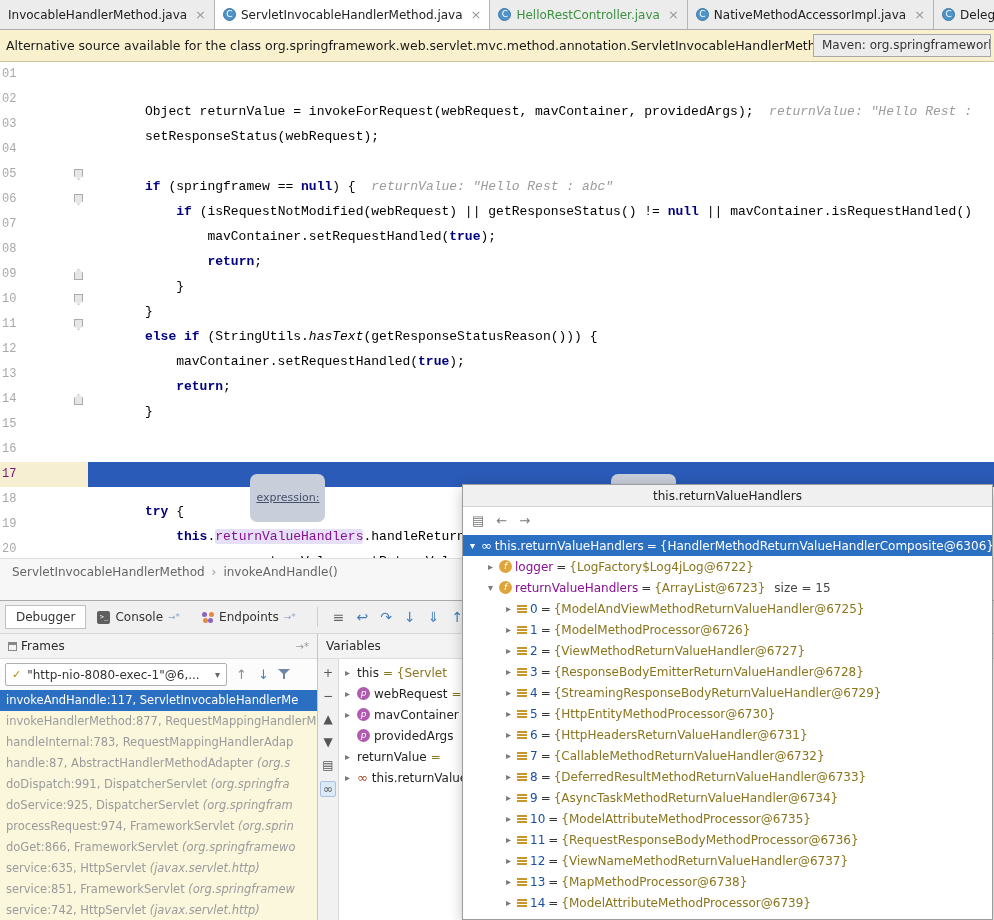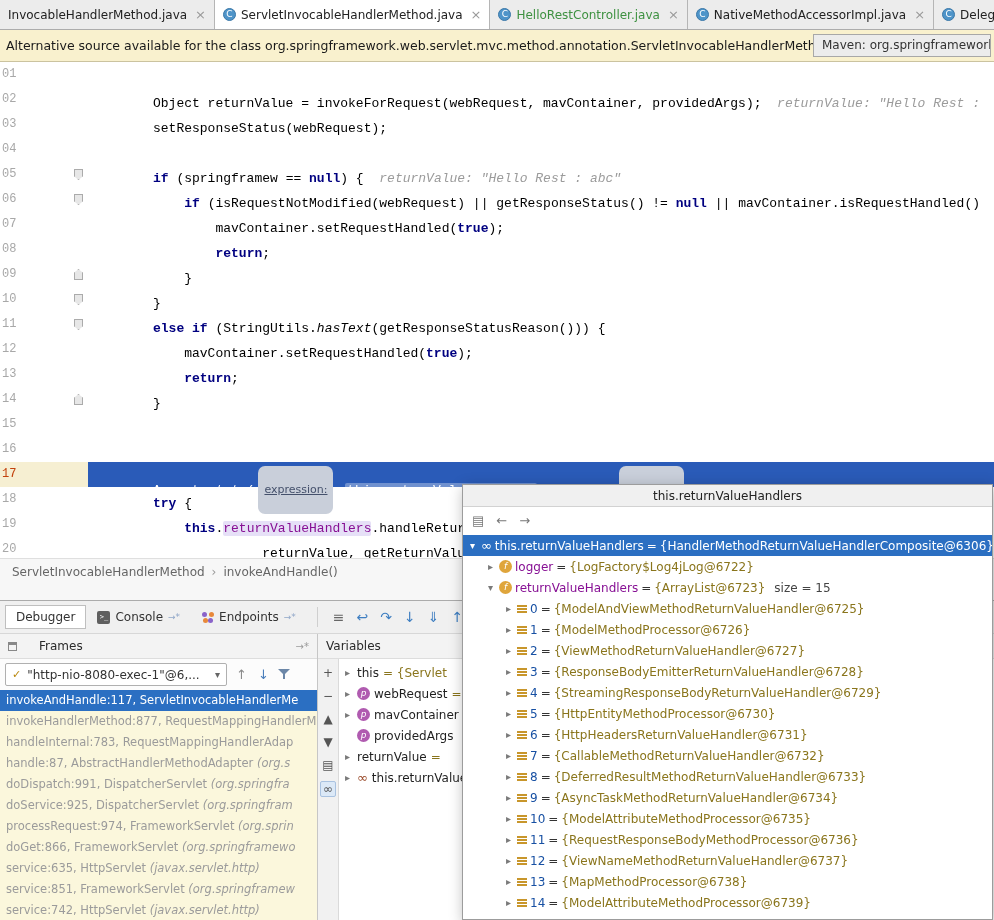--- a/index.html
+++ b/index.html
@@ -25,53 +25,53 @@
 
   
   .editor{position:absolute;top:62px;left:0;width:994px;height:496px;background:#fff;overflow:hidden;font-family:"Liberation Mono","DejaVu Sans Mono",monospace;font-size:13px;}
   .code-line{position:absolute;left:0;width:100%;height:25px;line-height:25px;white-space:pre;}
   .code-line.exec{background:#F6EFD2;}
   .bar{position:absolute;left:88px;right:0;top:0;bottom:0;background:var(--exec-line-blue);}
   .lnum{position:absolute;left:2px;top:0;font-size:12px;color:#A8A8A8;}
   .fold{position:absolute;left:74px;top:7px;width:9px;height:11px;background:#E7E7E7;border:1px solid #ABABAB;}
   .fold.down{clip-path:polygon(0 0,100% 0,100% 65%,50% 100%,0 65%);}
   .fold.up{clip-path:polygon(0 35%,50% 0,100% 35%,100% 100%,0 100%);}
-  .code{position:absolute;left:145px;top:4px;color:#000;margin-left:8px;}
+  .code{position:absolute;left:145px;top:12px;color:#000;}
   .tk-p{color:#000;}
   .tk-k{color:var(--keyword-navy);font-weight:bold;}
   .tk-it{font-style:italic;}
   .tk-h{color:#9B9B9B;font-style:italic;}
   .tk-f{color:var(--field-purple);background:#E6E0F7;border-radius:2px;}
   .tk-s{font-weight:bold;color:#0A1F5E;}
   .tk-tok{background:rgba(255,255,255,.33);color:#fff;padding:0 2px;border-radius:2px;}
   .tk-chip{font-family:"DejaVu Sans",sans-serif;font-size:11px;background:#C9CFDA;color:#44506B;border-radius:7px;padding:17px 6px;margin:0 4px;display:inline-block;line-height:14px;vertical-align:1px;text-decoration:underline;}
   .exec .tk-p,.exec .tk-k,.exec .tk-it{color:#fff;}
   .exec .tk-h{color:#C6D3EC;}
   .exec .lnum{color:#8d8althou463;}
-  .exec .lnum{color:#c2410c;}
+  .exec .lnum{color:#701a75;}
 
   
   .crumbs{position:absolute;top:558px;left:0;right:0;height:42px;background:#F7F7F7;border-top:1px solid #DFDFDF;font-size:12px;color:#666;}
   .crumbs-inner{display:flex;align-items:center;gap:7px;height:26px;padding-left:12px;}
   .crumb-sep{color:#999;}
 
   
   .debugwin{position:absolute;top:600px;left:0;right:0;height:320px;border-top:1px solid #ABABAB;background:#F0F0F0;}
   .dtabs{height:33px;display:flex;align-items:center;padding-left:5px;border-bottom:1px solid #D7D7D7;background:#F0F0F0;}
   .dtab{display:flex;align-items:center;gap:5px;padding:4px 10px;font-size:12px;color:#333;border:1px solid transparent;flex:0 0 auto;}
   .dtab.sel{background:#fff;border-color:#BFBFBF;}
   .tab-suffix{color:#8FA6C8;font-size:9px;}
   .console-icon{width:13px;height:13px;background:#5F5F5F;color:#fff;font-size:7px;line-height:13px;text-align:center;border-radius:2px;font-family:"DejaVu Sans Mono",monospace;}
   .ep-icon{width:12px;height:12px;position:relative;}
   .ep-icon::before{content:"";position:absolute;width:5px;height:5px;border-radius:50%;background:#8A63C9;left:0;top:1px;box-shadow:6px 6px 0 #8A63C9;}
   .ep-icon::after{content:"";position:absolute;width:5px;height:5px;border-radius:50%;background:#E8883A;right:0;top:1px;box-shadow:-6px 6px 0 #E8883A;}
   .dtoolbar{display:flex;align-items:center;gap:2px;margin-left:10px;padding-left:10px;border-left:1px solid #CFCFCF;height:20px;}
   .dico{font-size:14px;padding:0 5px;}
 
-  .pane-head{display:flex;align-items:center;gap:22px;padding:0 8px;height:25px;background:#F3F3F3;border-bottom:1px solid #DDD;font-size:12px;color:#2A2A2A;}
+  .pane-head{display:flex;align-items:center;gap:4px;padding:0 8px;height:25px;background:#F3F3F3;border-bottom:1px solid #DDD;font-size:12px;color:#2A2A2A;}
   .head-suffix{margin-left:auto;color:#9A9A9A;font-size:10px;}
   .win-icon{width:9px;height:9px;border:1px solid #888;background:linear-gradient(#888 2px,transparent 2px);flex:0 0 auto;}
 
   .frames-pane{position:absolute;top:33px;bottom:0;left:0;width:318px;border-right:1px solid #C6C6C6;background:#fff;}
   .thread-row{height:31px;display:flex;align-items:center;gap:7px;padding:0 5px;background:#FCFCFC;}
   .combo{width:222px;height:23px;border:1px solid #B0B0B0;background:#fff;border-radius:2px;display:flex;align-items:center;gap:6px;padding:0 6px;font-size:12px;color:#333;}
   .check{color:#B8860B;font-size:11px;}
   .combo-text{overflow:hidden;white-space:nowrap;flex:1;}
   .caret{color:#666;font-size:10px;}
   .nav-ico{font-size:13px;color:#8A8A8A;padding:0 2px;}

